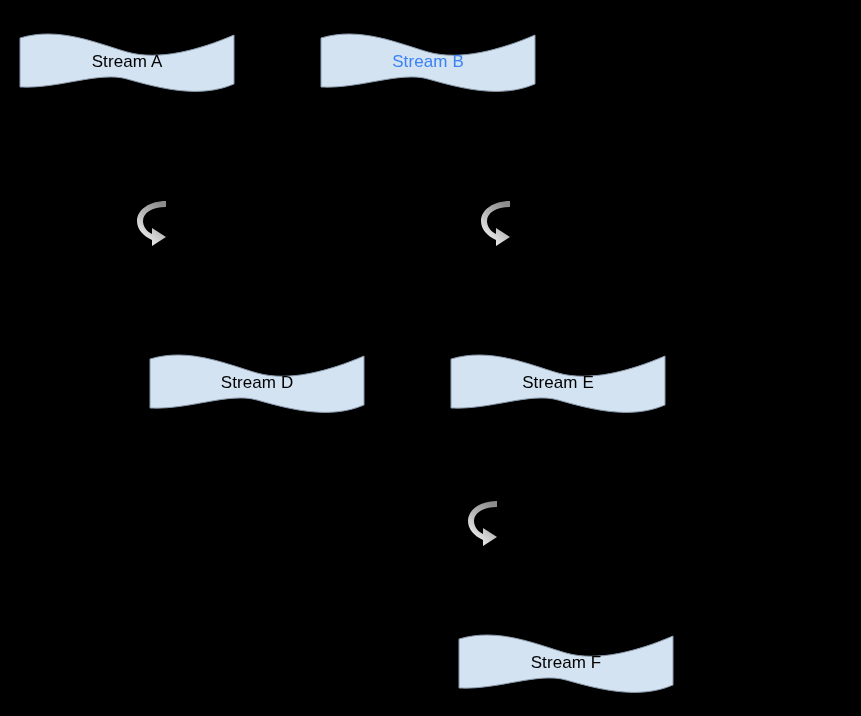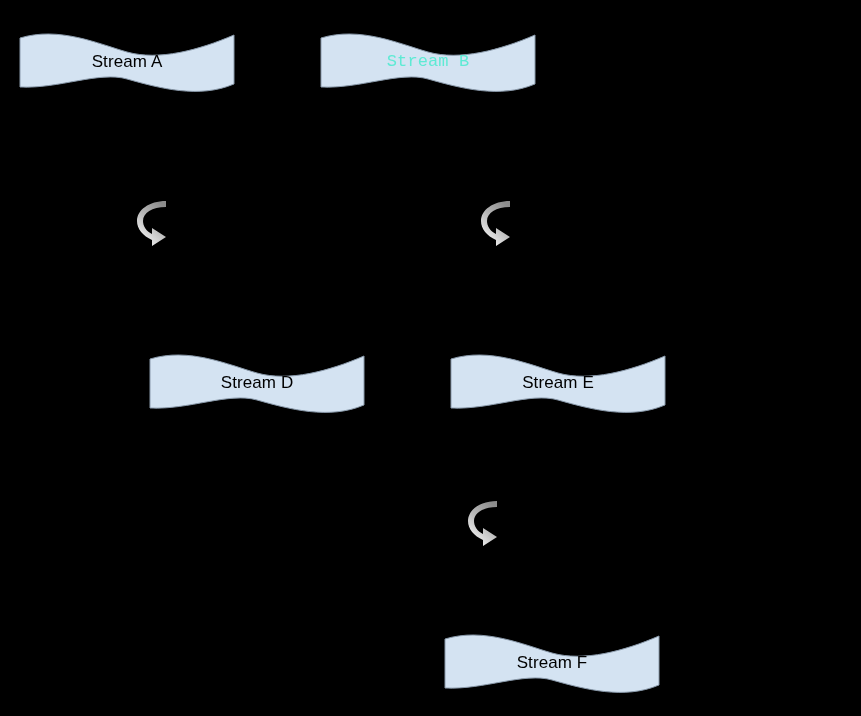--- a/index.html
+++ b/index.html
@@ -76,39 +76,39 @@
     <svg viewBox="0 0 216 62" preserveAspectRatio="none">
       <path d="M1,8 C40,-4 80,14 108,22 C140,31 180,20 215,5 L215,54 C180,69 140,58 108,49 C80,41 40,59 1,57 Z" fill="#d4e3f2" stroke="#8a9aab" stroke-width="1"></path>
     </svg>
     <div class="node-label" style="color: rgb(0, 0, 0);">Stream A</div>
   </div>
 
   <div class="node" id="node-1" style="left: 320px; top: 30px;">
     <svg viewBox="0 0 216 62" preserveAspectRatio="none">
       <path d="M1,8 C40,-4 80,14 108,22 C140,31 180,20 215,5 L215,54 C180,69 140,58 108,49 C80,41 40,59 1,57 Z" fill="#d4e3f2" stroke="#8a9aab" stroke-width="1"></path>
     </svg>
-    <div class="node-label" style="color: #5eead4; font-family: Liberation Mono, monospace;">Stream B</div>
+    <div class="node-label" style="color: #3b82f6;">Stream B</div>
   </div>
 
 
   <div class="node" id="node-3" style="left: 149px; top: 351px;">
     <svg viewBox="0 0 216 62" preserveAspectRatio="none">
       <path d="M1,8 C40,-4 80,14 108,22 C140,31 180,20 215,5 L215,54 C180,69 140,58 108,49 C80,41 40,59 1,57 Z" fill="#d4e3f2" stroke="#8a9aab" stroke-width="1"></path>
     </svg>
     <div class="node-label" style="color: rgb(0, 0, 0); text-align: center;">Stream D</div>
   </div>
 
   <div class="node" id="node-4" style="left: 450px; top: 351px; text-decoration: underline;">
     <svg viewBox="0 0 216 62" preserveAspectRatio="none">
       <path d="M1,8 C40,-4 80,14 108,22 C140,31 180,20 215,5 L215,54 C180,69 140,58 108,49 C80,41 40,59 1,57 Z" fill="#d4e3f2" stroke="#8a9aab" stroke-width="1"></path>
     </svg>
     <div class="node-label" style="color: rgb(0, 0, 0);">Stream E</div>
   </div>
 
-  <div class="node" id="node-5" style="left: 444px; top: 631px;">
+  <div class="node" id="node-5" style="left: 458px; top: 631px;">
     <svg viewBox="0 0 216 62" preserveAspectRatio="none">
       <path d="M1,8 C40,-4 80,14 108,22 C140,31 180,20 215,5 L215,54 C180,69 140,58 108,49 C80,41 40,59 1,57 Z" fill="#d4e3f2" stroke="#8a9aab" stroke-width="1"></path>
     </svg>
     <div class="node-label" style="color: rgb(0, 0, 0);">Stream F</div>
   </div>
 
   <div class="arrow" id="arrow-0" style="left: 133px; top: 196px;">
     <svg viewBox="0 0 40 52">
       <defs>
         <linearGradient id="ag0" x1="0.75" y1="0" x2="0.15" y2="1">

